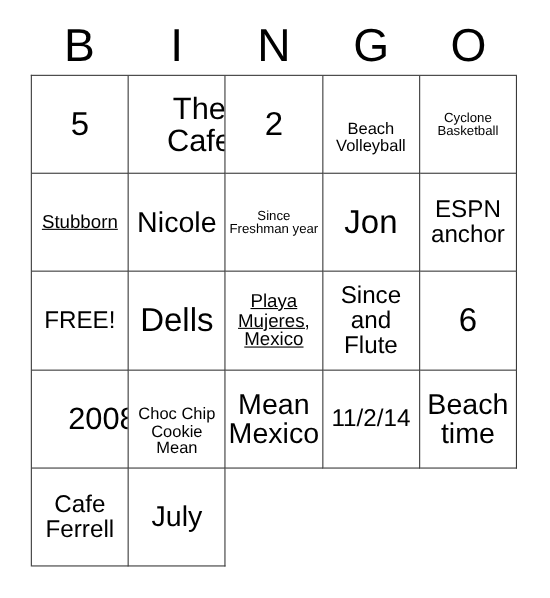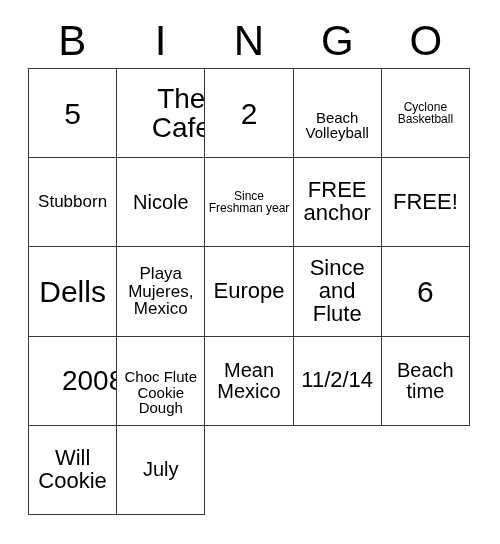--- a/index.html
+++ b/index.html
@@ -73,23 +73,23 @@
     display: block;
     width: 100%;
     line-height: 1.04;
     word-wrap: break-word;
     white-space: pre-line;
   }
 
   
   .fs-xxl .cell-text { font-size: 30px; }
   .fs-xl  .cell-text { font-size: 28px; padding-left: 41px; }
-  .fs-lg  .cell-text { font-size: 20px; }
+  .fs-lg  .cell-text { font-size: 26px; }
   .fs-md  .cell-text { font-size: 22px; }
-  .fs-sm  .cell-text { font-size: 17px; }
+  .fs-sm  .cell-text { font-size: 17px; text-decoration: underline; }
   .fs-xs  .cell-text { font-size: 15px; margin-top: 24px; }
   .fs-xxs .cell-text { font-size: 12px; }
 </style>
 </head>
 <body>
 
 <div class="card">
 
   <div class="bingo-header">
     <div class="hcell">B</div>
@@ -117,57 +117,57 @@
       </div>
       <div class="cell fs-sm">
         <span class="cell-text">Stubborn</span>
       </div>
       <div class="cell fs-lg">
         <span class="cell-text">Nicole</span>
       </div>
       <div class="cell fs-xxs">
         <span class="cell-text">Since Freshman year</span>
       </div>
+      <div class="cell fs-xxl">
+        <span class="cell-text">Jon</span>
+      </div>
       <div class="cell fs-md">
-        <span class="cell-text">FREE anchor</span>
+        <span class="cell-text">ESPN anchor</span>
       </div>
       <div class="cell fs-md">
         <span class="cell-text">FREE!</span>
       </div>
       <div class="cell fs-xxl">
         <span class="cell-text">Dells</span>
       </div>
       <div class="cell fs-sm">
         <span class="cell-text">Playa Mujeres, Mexico</span>
       </div>
       <div class="cell fs-md">
-        <span class="cell-text">Europe</span>
-      </div>
-      <div class="cell fs-md">
         <span class="cell-text">Since and Flute</span>
       </div>
       <div class="cell fs-xxl">
         <span class="cell-text">6</span>
       </div>
       <div class="cell fs-xl">
         <span class="cell-text">2008</span>
       </div>
       <div class="cell fs-xs">
-        <span class="cell-text">Choc Flute Cookie Dough</span>
+        <span class="cell-text">Choc Chip Cookie Mean</span>
       </div>
       <div class="cell fs-lg">
         <span class="cell-text">Mean Mexico</span>
       </div>
       <div class="cell fs-md">
         <span class="cell-text">11/2/14</span>
       </div>
       <div class="cell fs-lg">
         <span class="cell-text">Beach time</span>
       </div>
       <div class="cell fs-md">
-        <span class="cell-text">Will Cookie</span>
+        <span class="cell-text">Cafe Ferrell</span>
       </div>
       <div class="cell fs-lg">
         <span class="cell-text">July</span>
       </div>
     </div>
 
 </div>
 
 </body></html>

